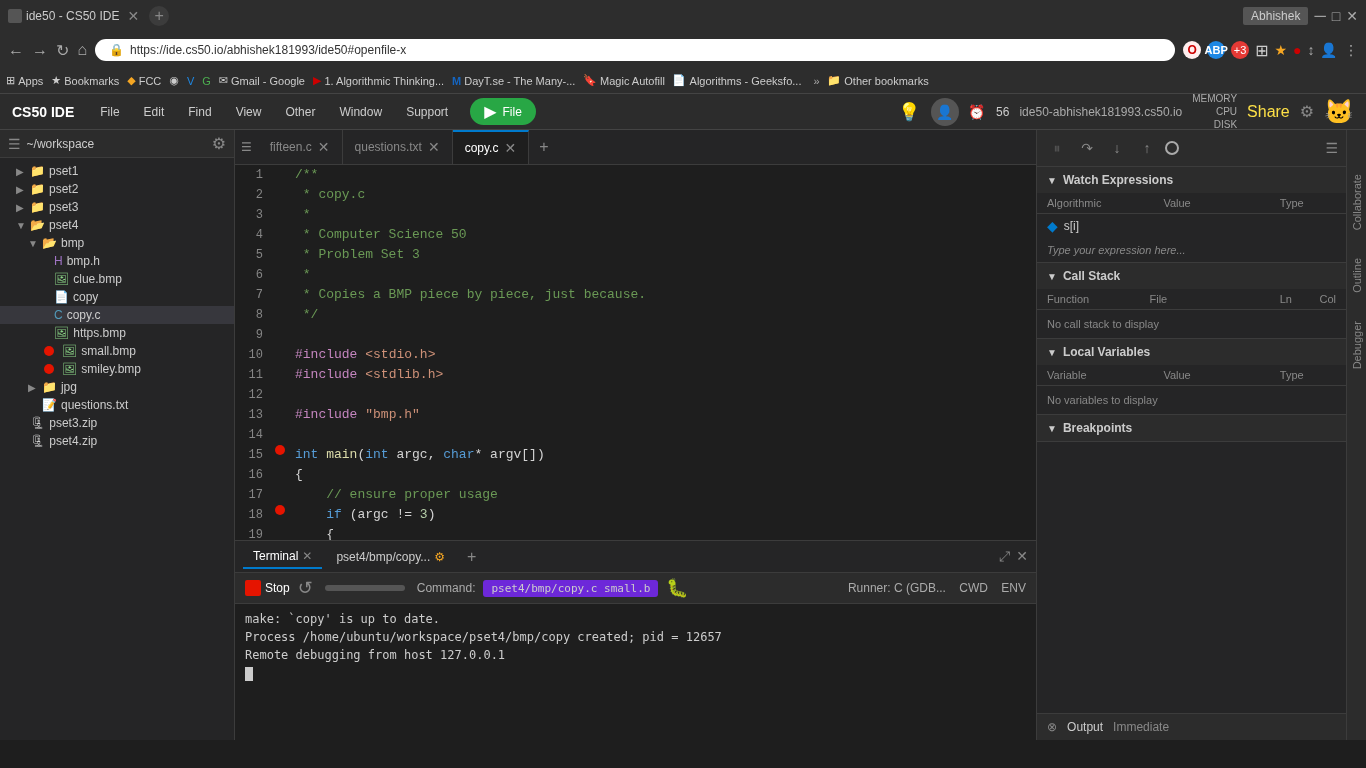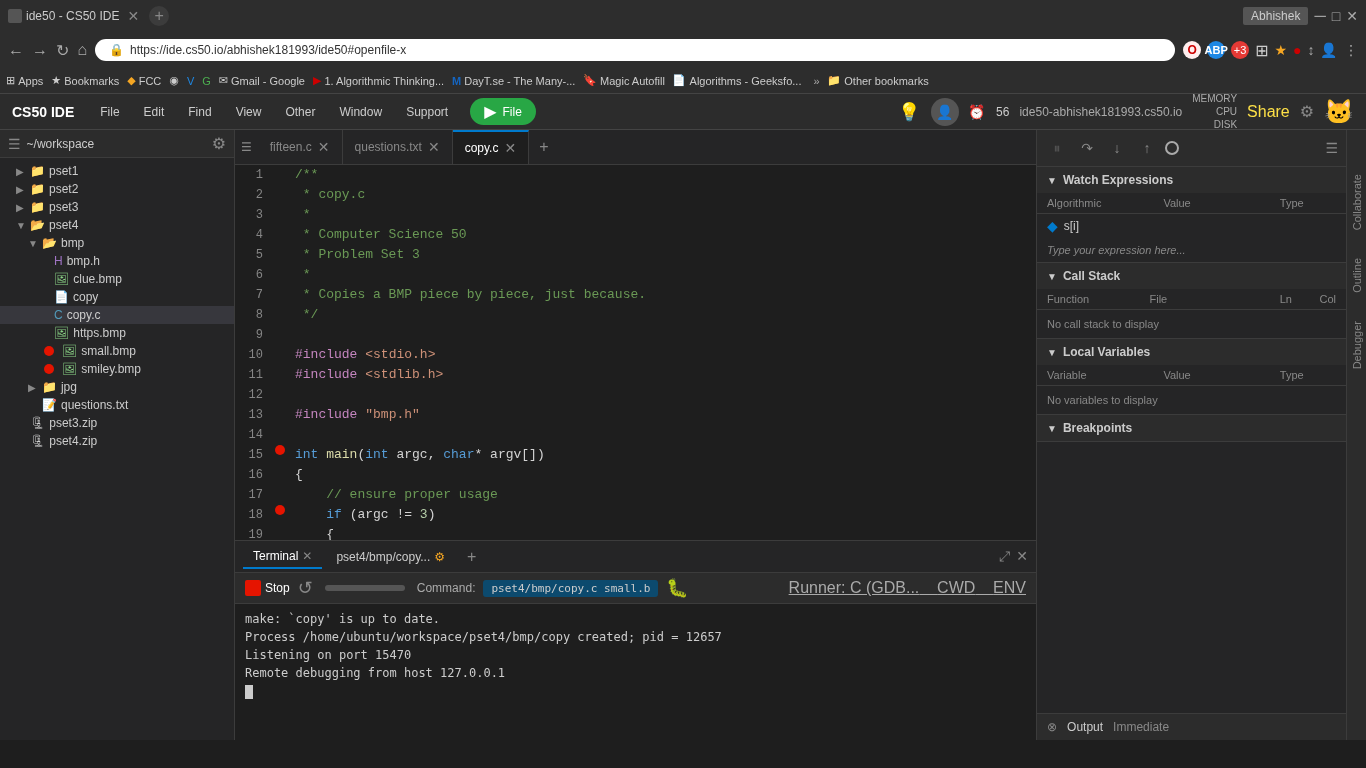--- a/index.html
+++ b/index.html
@@ -277,28 +277,28 @@
       font-size: 12px;
     }
     .stop-icon {
       width: 16px;
       height: 16px;
       background: #e51400;
       border-radius: 2px;
     }
     .cmd-label { color: #aaa; font-size: 12px; }
     .cmd-value {
-      background: #0c4a6e;
+      background: #6d28d9;
       border-radius: 3px;
       padding: 2px 8px;
       font-size: 11px;
       color: #ccc;
       font-family: monospace;
     }
-    .runner-info { color: #aaa; font-size: 16px; margin-left: auto; text-decoration: underline; }
+    .runner-info { color: #aaa; font-size: 12px; margin-left: auto; }
     .terminal-output {
       flex: 1;
       overflow-y: auto;
       padding: 6px 10px;
       font-family: 'Consolas', monospace;
       font-size: 12px;
       color: #ccc;
       line-height: 1.5;
     }
     .terminal-cursor { display: inline-block; width: 8px; height: 14px; background: #ccc; vertical-align: middle; }
@@ -803,21 +803,20 @@
             <span>Runner: C (GDB...</span>
             &nbsp;&nbsp;
             <span>CWD</span>
             &nbsp;&nbsp;
             <span>ENV</span>
           </span>
         </div>
         <div class="terminal-output">
           <div>make: `copy' is up to date.</div>
           <div>Process /home/ubuntu/workspace/pset4/bmp/copy created; pid = 12657</div>
-          <div>Listening on port 15470</div>
           <div>Remote debugging from host 127.0.0.1</div>
           <div><span class="terminal-cursor"></span></div>
         </div>
       </div>
     </div>
 
     <div class="debugger-panel">
       <div class="debugger-toolbar">
         <span class="debug-ctrl-btn disabled">⏸</span>
         <span class="debug-ctrl-btn">↷</span>

